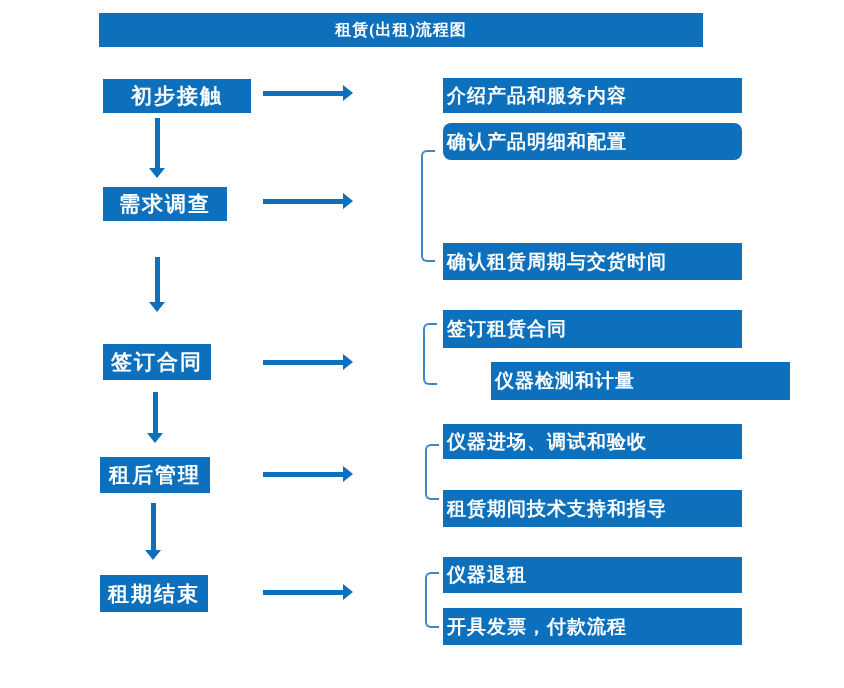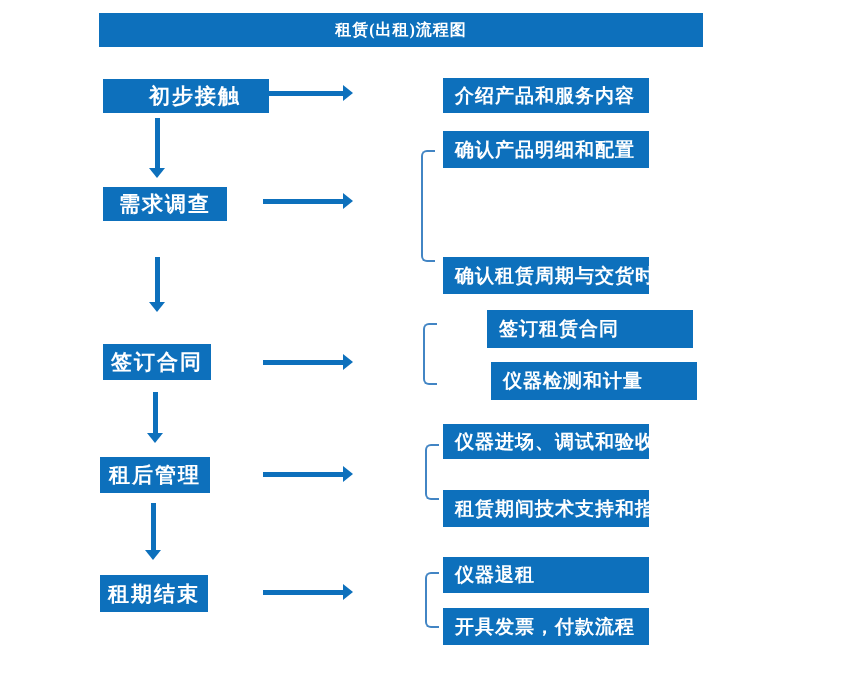--- a/index.html
+++ b/index.html
@@ -19,24 +19,24 @@
     background:var(--blue);color:var(--txt);
     display:flex;align-items:center;justify-content:center;
     font-size:16px;letter-spacing:1px;
   }
   .stepbox{
     position:absolute;background:var(--blue);color:var(--txt);
     display:flex;align-items:center;justify-content:center;
     font-size:21px;letter-spacing:2px;white-space:nowrap;
   }
   .outbox{
-    position:absolute;left:443px;width:206px;
+    position:absolute;left:443px;width:299px;
     background:var(--blue);color:var(--txt);
     display:flex;align-items:center;
-    padding-left:12px;box-sizing:border-box;
+    padding-left:4px;box-sizing:border-box;
     font-size:19px;letter-spacing:1px;white-space:nowrap;text-align:right;
   }
   .harrow{position:absolute;left:263px;width:90px;height:16px;}
   .harrow .stem{position:absolute;left:0;top:5.5px;width:80px;height:5px;background:var(--blue);}
   .harrow .head{position:absolute;left:80px;top:0;width:0;height:0;
     border-top:8px solid transparent;border-bottom:8px solid transparent;
     border-left:10px solid var(--blue);}
   .varrow{position:absolute;width:16px;}
   .varrow .stem{position:absolute;left:5.5px;top:0;width:5px;background:var(--blue);}
   .varrow .head{position:absolute;left:0;width:0;height:0;
@@ -48,21 +48,21 @@
     border-radius:6px 0 0 6px;box-sizing:border-box;background:transparent;
   }
 </style>
 </head>
 <body>
 
 <div class="canvas">
 
   <div class="titlebar">租赁(出租)流程图</div>
 
-  <div class="stepbox" style="left:103px;top:79px;width:148px;height:34px;padding-left:18px;">初步接触</div>
+  <div class="stepbox" style="left:103px;top:79px;width:148px;height:34px;">初步接触</div>
   <div class="stepbox" style="left:103px;top:187px;width:124px;height:34px;">需求调查</div>
   <div class="stepbox" style="left:103px;top:344px;width:108px;height:36px;">签订合同</div>
   <div class="stepbox" style="left:100px;top:457px;width:110px;height:36px;">租后管理</div>
   <div class="stepbox" style="left:100px;top:575px;width:108px;height:37px;">租期结束</div>
 
   <div class="varrow" style="left:149px;top:118px;height:60px;">
     <div class="stem" style="height:50px;"></div>
       <div class="head" style="top:50px;"></div>
   </div>
   <div class="varrow" style="left:149px;top:257px;height:55px;">
@@ -99,24 +99,24 @@
       <div class="head"></div>
     </div>
 
   <div class="bracket" style="left:421px;top:150px;height:112px;"></div>
   <div class="bracket" style="left:423px;top:323px;height:62px;"></div>
   <div class="bracket" style="left:425px;top:444px;height:56px;"></div>
   <div class="bracket" style="left:425px;top:572px;height:56px;"></div>
 
   <div class="outbox" style="top:78px;height:35px;">介绍产品和服务内容</div>
 
-  <div class="outbox" style="top:131px;height:37px;">确认产品明细和配置</div>
-  <div class="outbox" style="top:257px;height:37px;font-family:Liberation Serif, serif;">确认租赁周期与交货时间</div>
+  <div class="outbox" style="top:123px;height:37px;border-radius:8px;">确认产品明细和配置</div>
+  <div class="outbox" style="top:243px;height:37px;font-family:Liberation Serif, serif;">确认租赁周期与交货时间</div>
 
-  <div class="outbox" style="top:310px;height:38px;margin-left:44px;">签订租赁合同</div>
+  <div class="outbox" style="top:310px;height:38px;">签订租赁合同</div>
   <div class="outbox" style="top:362px;height:38px;margin-left:48px;">仪器检测和计量</div>
 
   <div class="outbox" style="top:424px;height:35px;">仪器进场、调试和验收</div>
   <div class="outbox" style="top:490px;height:37px;">租赁期间技术支持和指导</div>
 
   <div class="outbox" style="top:557px;height:36px;">仪器退租</div>
   <div class="outbox" style="top:608px;height:37px;">开具发票，付款流程</div>
 
 </div>
 

